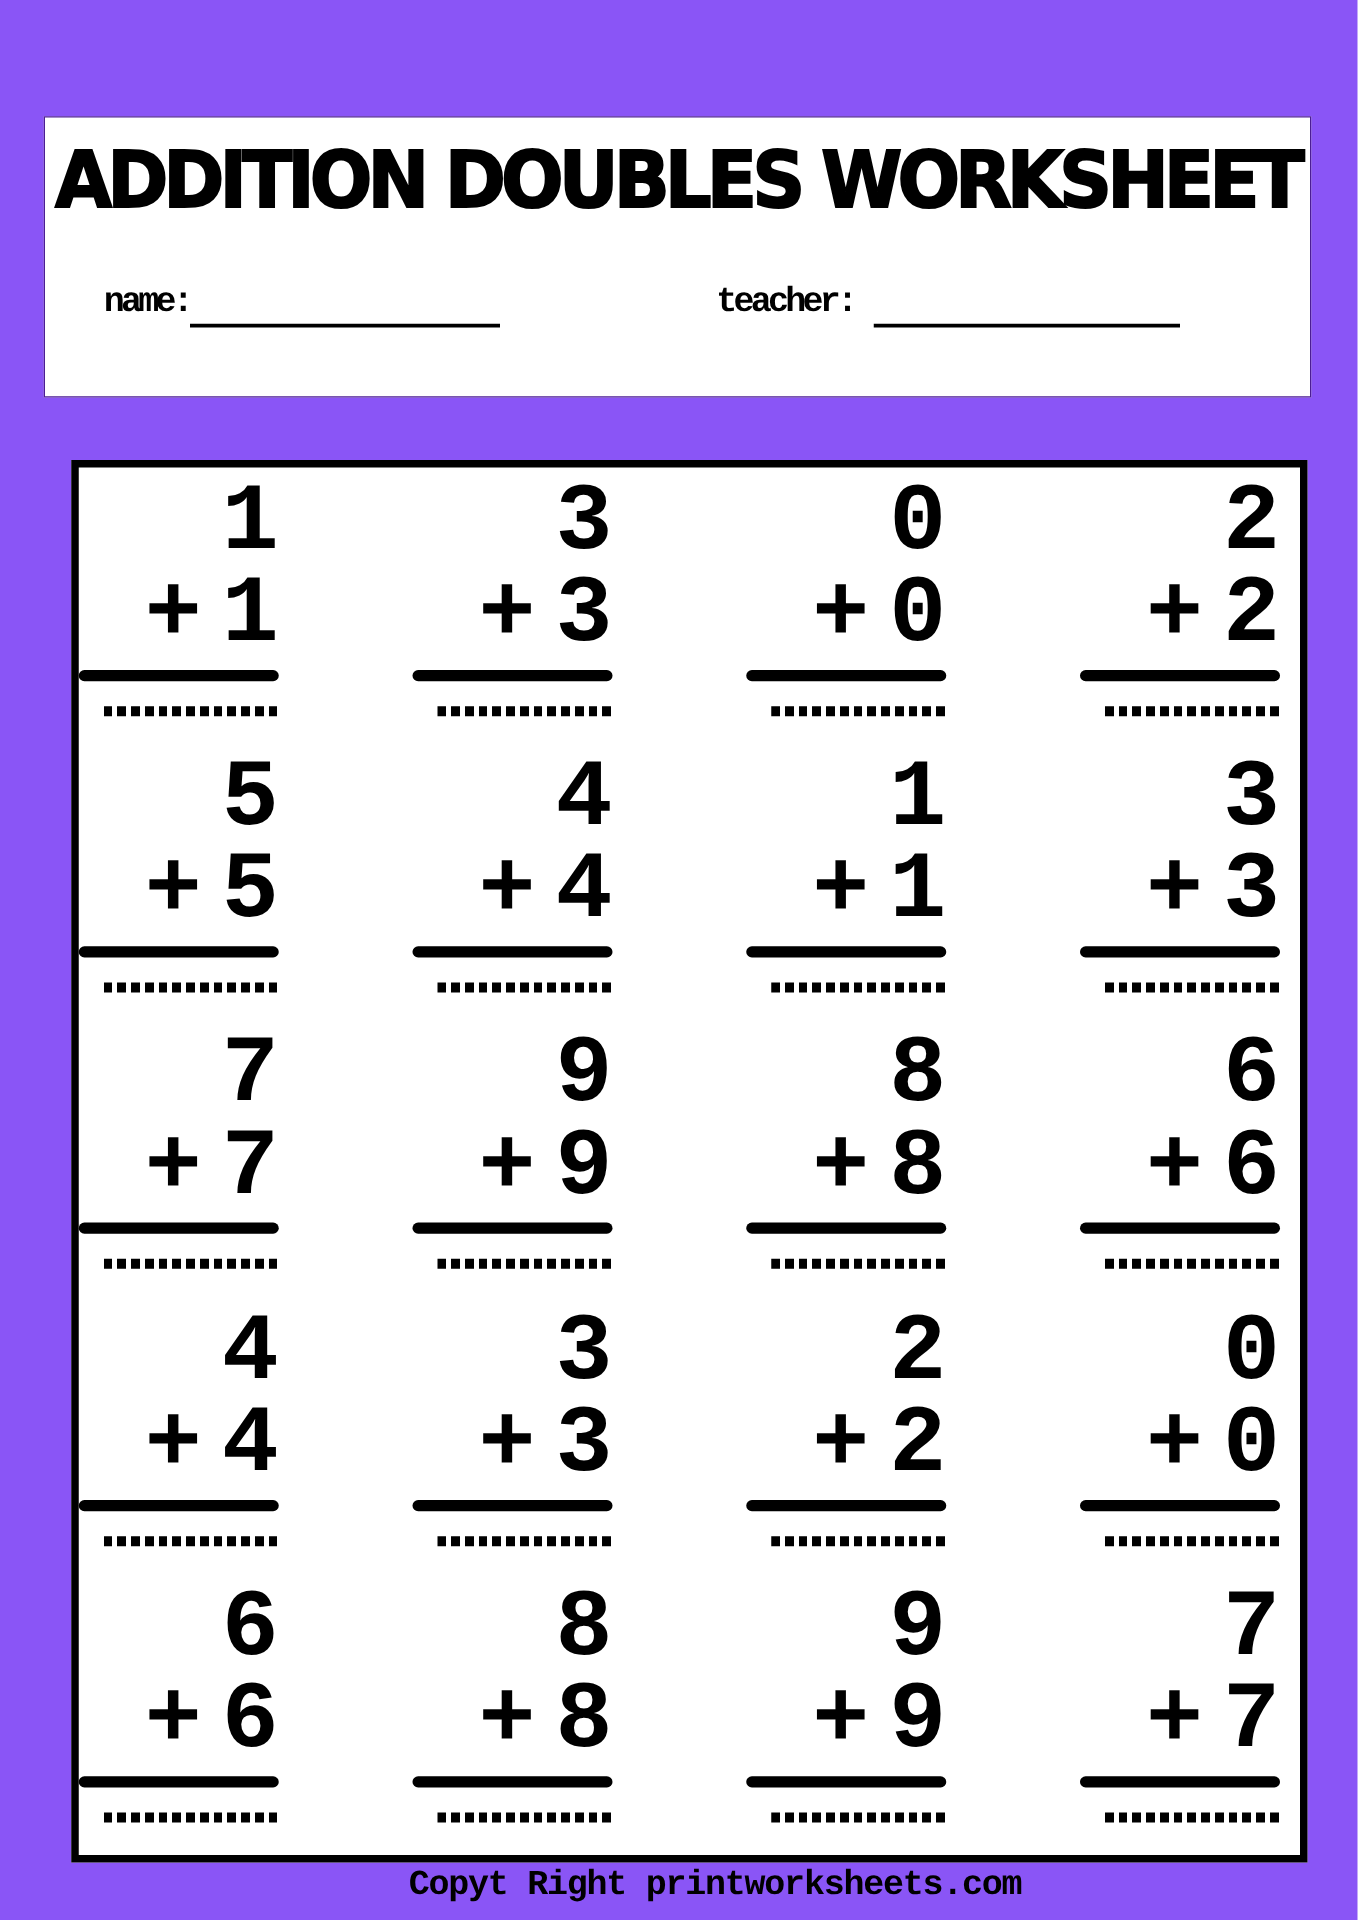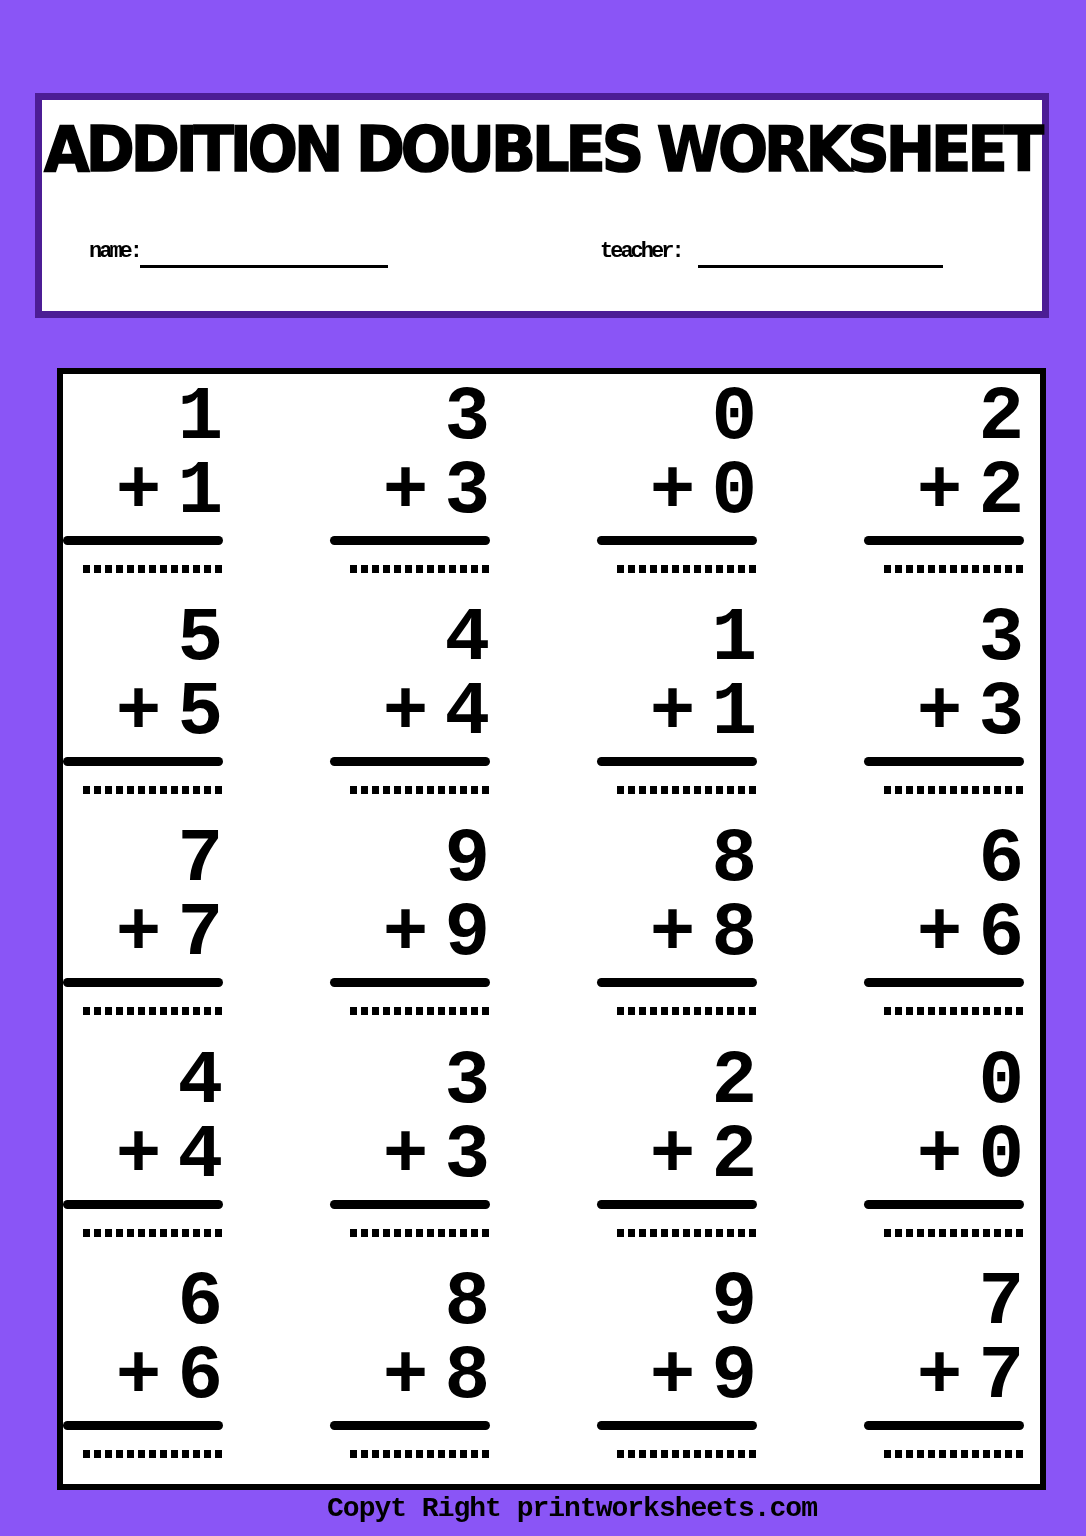--- a/index.html
+++ b/index.html
@@ -12,21 +12,21 @@
     color: #000;
     overflow: hidden;
   }
 
   
   .header-box {
     position: absolute;
     left: 35px; top: 93px;
     width: 1014px; height: 225px;
     background: #ffffff;
-    border: 7px solid #4c1d95;
+    border: 1px solid #4c1d95;
     box-sizing: border-box;
   }
   .title {
     margin: 0;
     position: absolute;
     left: 0; right: 0; top: 13px;
     text-align: center;
     font-family: "DejaVu Sans", sans-serif;
     font-weight: 800;
     font-size: 59px;
@@ -37,23 +37,23 @@
     transform-origin: top center;
     white-space: nowrap;
   }
   .field {
     position: absolute;
     top: 131px;
     display: flex;
     align-items: flex-end;
   }
   .field-name    { left: 47px; }
-  .field-teacher { left: 558px; gap: 16px; }
+  .field-teacher { left: 537px; gap: 16px; }
   .field-label {
-    font-size: 22px;
+    font-size: 28px;
     font-weight: bold;
     letter-spacing: -3px;
     line-height: 1;
     margin-bottom: 5px;
     white-space: nowrap;
   }
   .field-line {
     display: inline-block;
     height: 34px;
     border-bottom: 3px solid #000;

